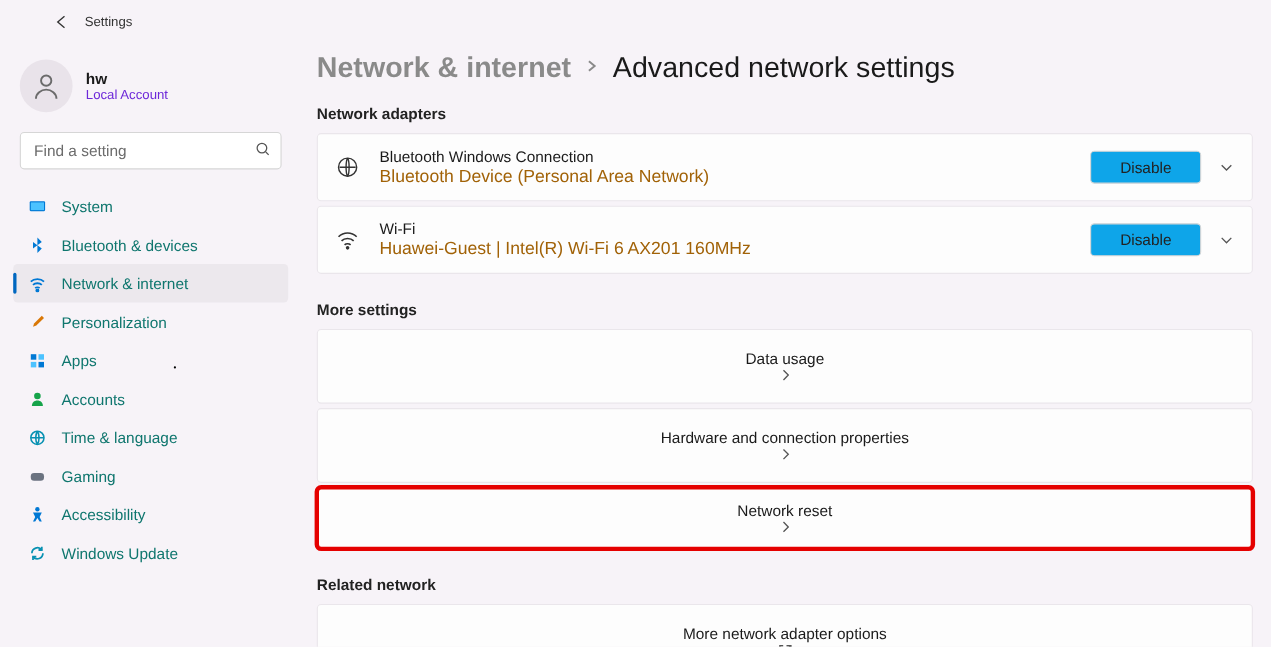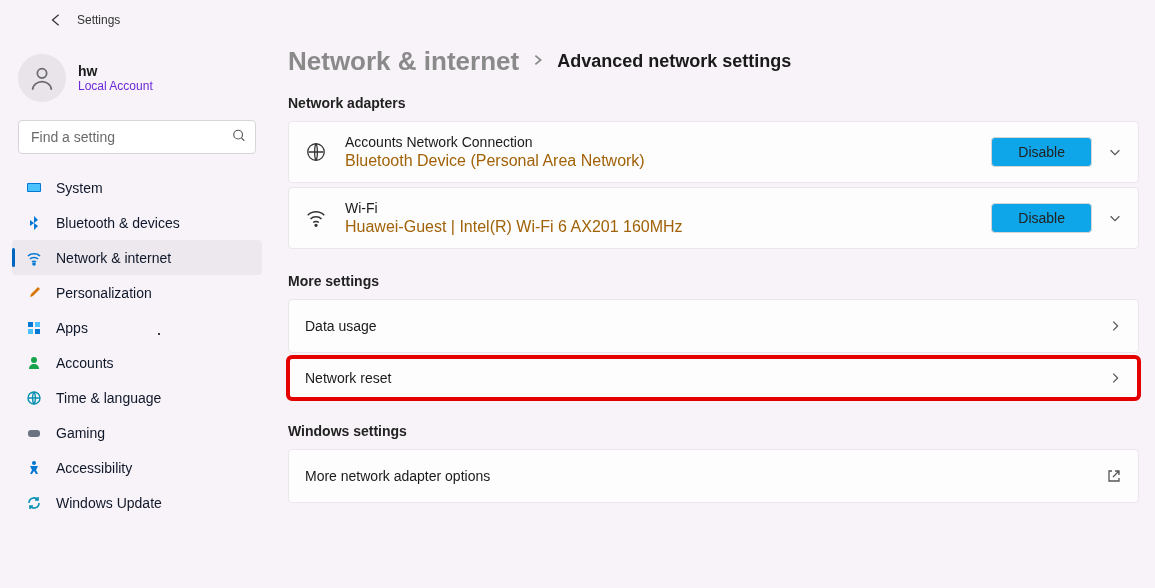--- a/index.html
+++ b/index.html
@@ -64,21 +64,21 @@
   }
   .nav-item {
     display: flex;
     align-items: center;
     gap: 14px;
     height: 35px;
     padding: 0 10px 0 14px;
     border-radius: 4px;
     cursor: pointer;
     font-size: 14px;
-    color: #0f172a;
+    color: #0f766e;
     position: relative;
   }
   .nav-item.active {
     background: #ece8ed;
   }
   .nav-item.active::before {
     content: "";
     position: absolute;
     left: 0; top: 8px; bottom: 8px;
     width: 3px;
@@ -93,21 +93,21 @@
     padding: 6px 16px 0 16px;
   }
   .breadcrumb {
     display: flex;
     align-items: center;
     gap: 12px;
     margin-bottom: 18px;
   }
   .bc-parent { font-size: 26px; font-weight: 600; color: #8a8a8a; cursor: pointer; }
   .bc-sep { font-size: 18px; color: #8a8a8a; }
-  .bc-current { font-size: 18px; font-weight: 700; color: #1a1a1a; }
+  .bc-current { font-size: 26px; font-weight: 400; color: #1a1a1a; }
 
   .section-title {
     font-size: 14px;
     font-weight: 600;
     color: #222;
     margin: 8px 0 10px 0;
   }
   .section-title.mt { margin-top: 24px; }
 
   .card {
@@ -139,20 +139,21 @@
 
   .plain-card {
     background: #fdfdfd;
     border: 1px solid #eae6eb;
     border-radius: 4px;
     padding: 18px 16px;
     margin-bottom: 4px;
     display: flex;
     align-items: center;
     cursor: pointer;
+    flex-direction: column;
   }
   .plain-card .label { flex: 1; font-size: 14px; }
   .plain-card .desc { font-size: 12px; color: #6b6b6b; margin-top: 2px; }
 
   .highlighted {
     outline: 4px solid #e50000;
     outline-offset: -2px;
     align-items: center;
   }
 
@@ -301,21 +302,21 @@
     <div class="section-title">Network adapters</div>
 
     <div class="card">
       <span class="card-icon">
         <svg viewBox="0 0 24 24" fill="none" stroke="#333" stroke-width="1.4">
             <circle cx="12" cy="12" r="9"></circle>
             <path d="M4 12h16M12 3c2 3 2 15 0 18M12 3c-2 3-2 15 0 18"></path>
           </svg>
       </span>
       <div class="card-body">
-        <div class="card-title">Accounts Network Connection</div>
+        <div class="card-title">Bluetooth Windows Connection</div>
         <div class="card-sub">Bluetooth Device (Personal Area Network)</div>
       </div>
       <div class="card-actions">
         <button class="disable-btn">Disable</button>
         <span class="chevron"><svg viewBox="0 0 16 16" fill="none" stroke="#555" stroke-width="1.4">
               <path d="M3 6l5 5 5-5"></path>
             </svg></span>
       </div>
     </div>
 
@@ -340,31 +341,37 @@
 
     <div class="section-title mt">More settings</div>
 
     <div class="plain-card">
       <div class="label">Data usage</div>
       <span class="chevron"><svg viewBox="0 0 16 16" fill="none" stroke="#555" stroke-width="1.4">
             <path d="M6 3l5 5-5 5"></path>
           </svg></span>
     </div>
 
+    <div class="plain-card">
+      <div class="label">Hardware and connection properties</div>
+      <span class="chevron"><svg viewBox="0 0 16 16" fill="none" stroke="#555" stroke-width="1.4">
+            <path d="M6 3l5 5-5 5"></path>
+          </svg></span>
+    </div>
 
     <div class="plain-card highlighted" style="padding:12px 16px;">
       <div style="flex:1;">
         <div class="label" style="flex:none;">Network reset</div>
       </div>
       <span class="chevron"><svg viewBox="0 0 16 16" fill="none" stroke="#555" stroke-width="1.4">
             <path d="M6 3l5 5-5 5"></path>
           </svg></span>
     </div>
 
-    <div class="section-title mt">Windows settings</div>
+    <div class="section-title mt">Related network</div>
 
     <div class="plain-card">
       <div class="label">More network adapter options</div>
       <span class="ext-icon"><svg viewBox="0 0 16 16" fill="none" stroke="#555" stroke-width="1.3">
             <path d="M6 3H3v10h10v-3M9 3h4v4M13 3l-6 6"></path>
           </svg></span>
     </div>
 
   </div>
 </div>

